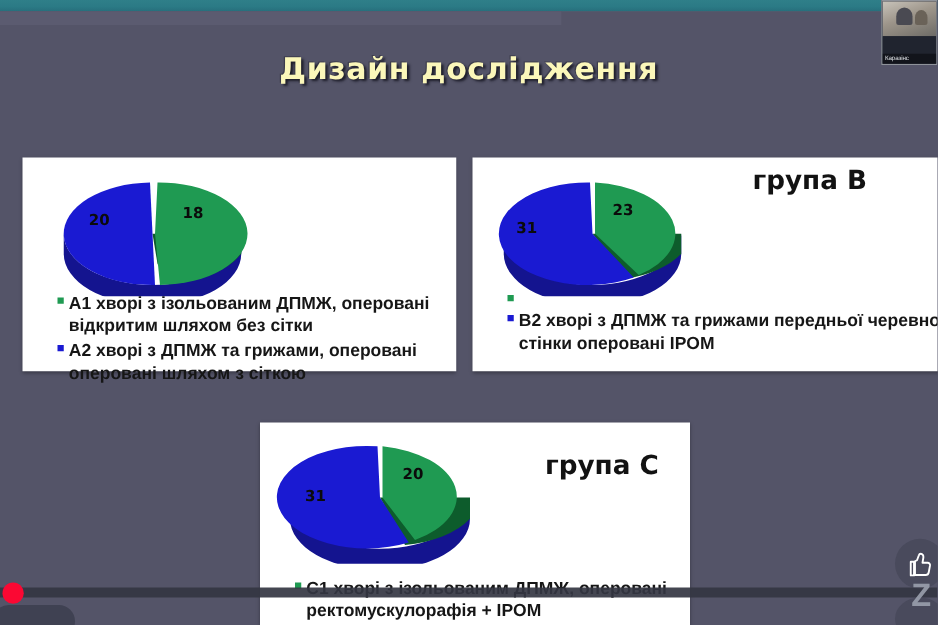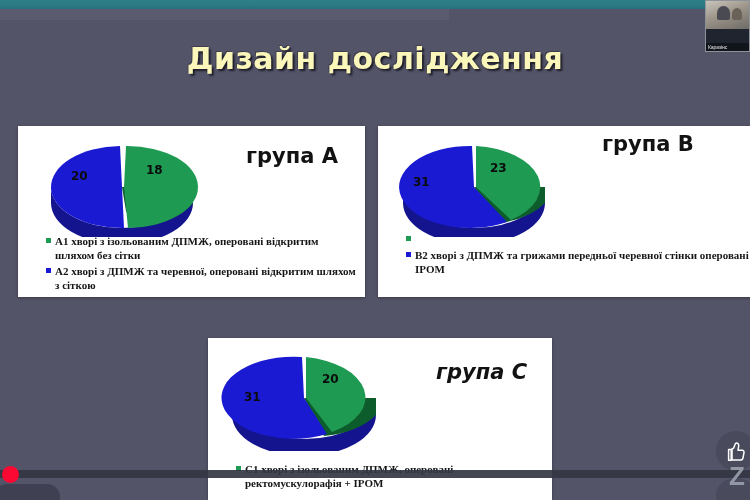--- a/index.html
+++ b/index.html
@@ -82,21 +82,21 @@
   #right-z-glyph{
     position:absolute; left:729px; top:463px;
     font-size:26px; font-weight:bold; color:#9aa0ad; line-height:1;
     transform:skewX(-6px); opacity:.9;
   }
 
   
   #slide-title{
     position:absolute; left:0; top:41px; width:750px;
     text-align:center;
-    font-size:30px; font-weight:bold; color:#fbf7ba;
+    font-size:24px; font-weight:bold; color:#fbf7ba;
     letter-spacing:.5px;
     text-shadow:2px 2px 2px rgba(20,20,30,.85), -1px -1px 0 rgba(20,20,30,.35);
     font-family:"DejaVu Sans", sans-serif;
   }
 
   .card{
     position:absolute; background:#ffffff;
     box-shadow:0 1px 3px rgba(0,0,0,.35);
   }
   #card-a{ left:18px;  top:126px; width:347px; height:171px; }
@@ -109,38 +109,38 @@
   #card-c .pie-wrap{ left:12px; top:8px; width:170px; height:105px; }
 
   .group-label{
     position:absolute;
     font-size:21px; font-weight:bold; color:#121212;
     font-family:"DejaVu Sans", sans-serif;
     white-space:nowrap;
   }
   #card-a .group-label{ left:228px; top:18px; }
   #card-b .group-label{ left:224px; top:6px; }
-  #card-c .group-label{ left:228px; top:22px;font-style:italic; }
+  #card-c .group-label{ left:228px; top:22px; }
 
   .legend{
     position:absolute; left:28px; right:6px;
   }
   #card-a .legend{ top:108px; }
   #card-b .legend{ top:106px; }
   #card-c .legend{ top:104px;margin-top:20px; }
 
   .legend-row{
     display:flex; align-items:flex-start; margin-bottom:2px;
   }
   .legend-swatch{
     width:5px; height:5px; margin-top:4px; margin-right:4px; flex:0 0 5px;
   }
   .legend-text{
-    font-size:11px; font-weight:bold; color:#161616; line-height:1.28;
-    font-family:Liberation Serif, serif;
+    font-size:14px; font-weight:bold; color:#161616; line-height:1.28;
+    font-family:Liberation Sans, sans-serif;
   }
   #card-b .legend-row{ margin-bottom:7px; }
   #card-c .legend-row{ margin-bottom:7px; }
 
   .slice-value{
     position:absolute;
     font-size:12px; font-weight:bold; color:#0b0b0b;
     font-family:"DejaVu Sans", sans-serif;
   }
 </style>
@@ -173,29 +173,28 @@
       <path d="M82,50 L153,50 L153,66 A71,41 0 0 1 95,90 L86,74 Z" fill="#0d5c2c"></path>
 
       <path d="M82,50 L80,9 A71,41 0 1 0 84,91 Z" fill="#1a1ad2"></path>
 
       <path d="M84,50 L86,9 A71,41 0 0 1 88,91 Z" fill="#1f9a52"></path>
       <ellipse cx="82" cy="50" rx="0" ry="0" fill="none"></ellipse>
     </svg>
     <span class="slice-value" style="left:106px; top:26px;">18</span>
     <span class="slice-value" style="left:31px; top:32px;">20</span>
   </div>
-  <div class="group-label">група A</div>
   <div class="legend">
     <div class="legend-row">
       <span class="legend-swatch" style="background:#1f9a52"></span>
       <span class="legend-text">А1 хворі з ізольованим ДПМЖ, оперовані відкритим шляхом без сітки</span>
     </div>
     <div class="legend-row">
       <span class="legend-swatch" style="background:#1a1ad2"></span>
-      <span class="legend-text"> А2 хворі з ДПМЖ та черевної, оперовані відкритим шляхом з сіткою</span>
+      <span class="legend-text"> А2 хворі з ДПМЖ та грижами, оперовані оперовані шляхом з сіткою</span>
     </div>
   </div>
 </div>
 
 <div class="card" id="card-b">
   <div class="pie-wrap">
     <svg width="168" height="100" viewBox="0 0 168 100">
       <path d="M13,50 A71,41 0 0 0 155,50 L155,66 A71,41 0 0 1 13,66 Z" fill="#14148f"></path>
       <path d="M84,50 L155,50 L155,66 A71,41 0 0 1 110,86 L100,70 Z" fill="#0d5c2c"></path>
 

